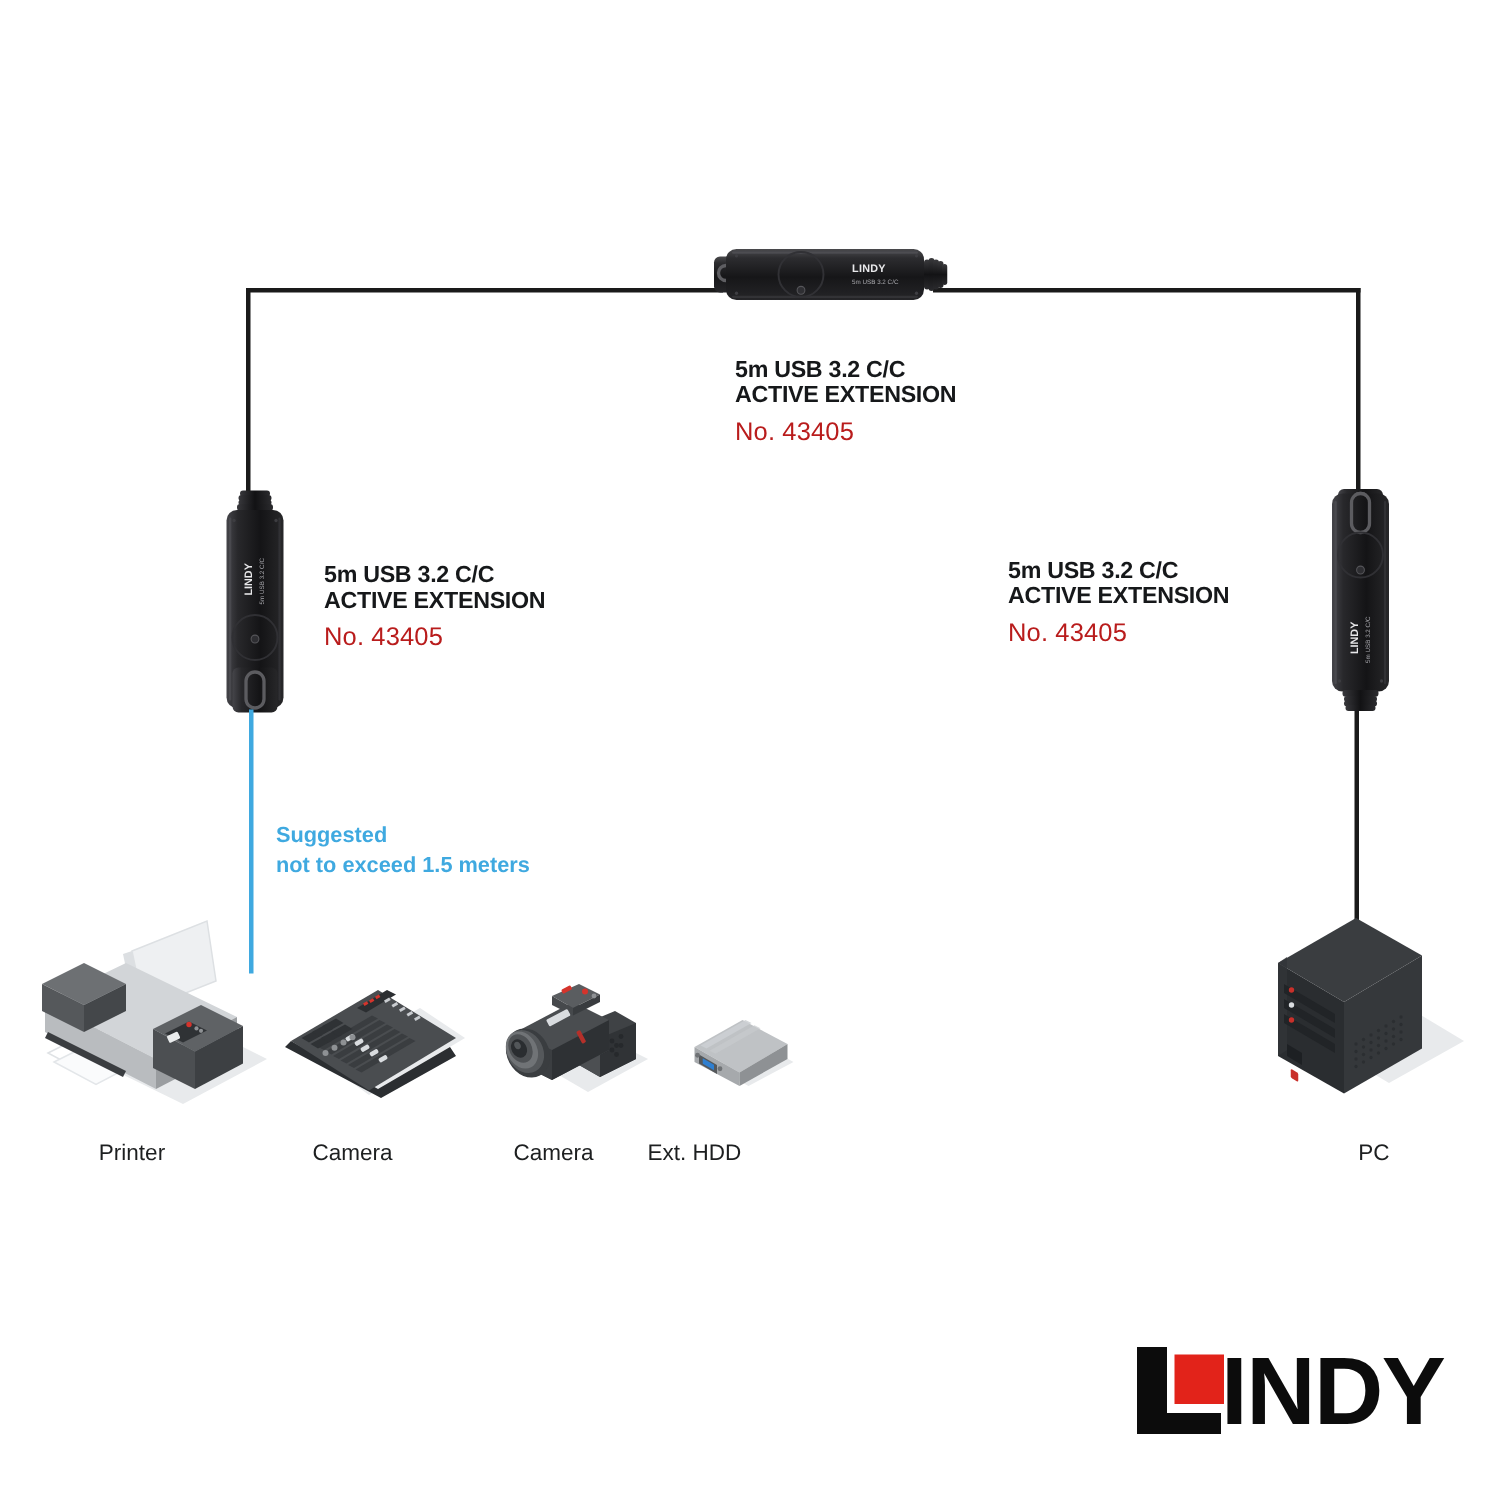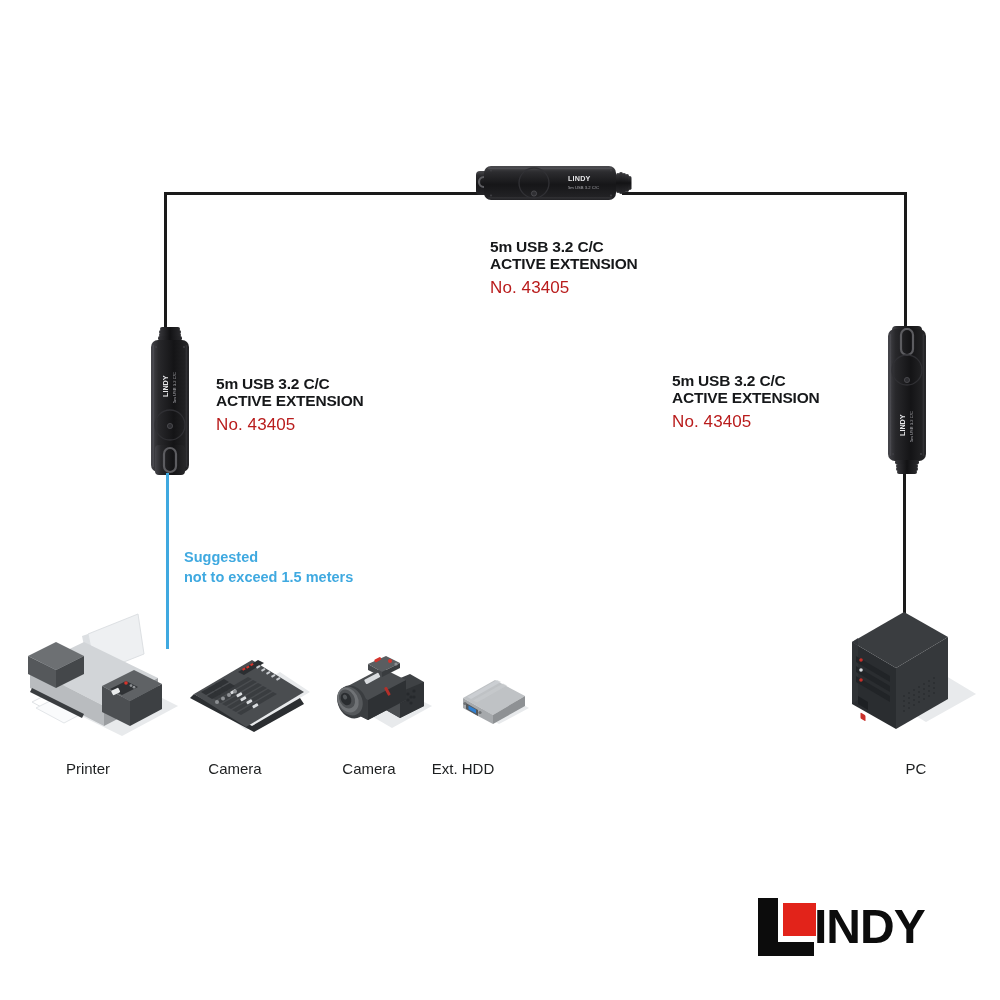--- a/index.html
+++ b/index.html
@@ -51,21 +51,21 @@
     color:#1d1f20;
     text-align:center;
     white-space:nowrap;
     transform:translateX(-50%);
   }
 
   
   #logo{position:absolute;left:758px;top:898px;width:205px;height:62px;}
   #logo .ltxt{
     position:absolute;left:56px;top:-2px;
-    font-size:48px;font-weight:bold;letter-spacing:-1px;
+    font-size:64px;font-weight:bold;letter-spacing:-1px;
     color:#0c0c0c;font-family:"Liberation Sans",sans-serif;
     line-height:62px;
   }
   #logo .lbar-v{position:absolute;left:0px;top:0px;width:20px;height:58px;background:#0c0c0c;}
   #logo .lbar-h{position:absolute;left:0px;top:44px;width:56px;height:14px;background:#0c0c0c;}
   #logo .redsq{position:absolute;left:25px;top:5px;width:33px;height:33px;background:#E2231A;}
 
   svg{display:block;overflow:visible;}
 </style>
 </head>

